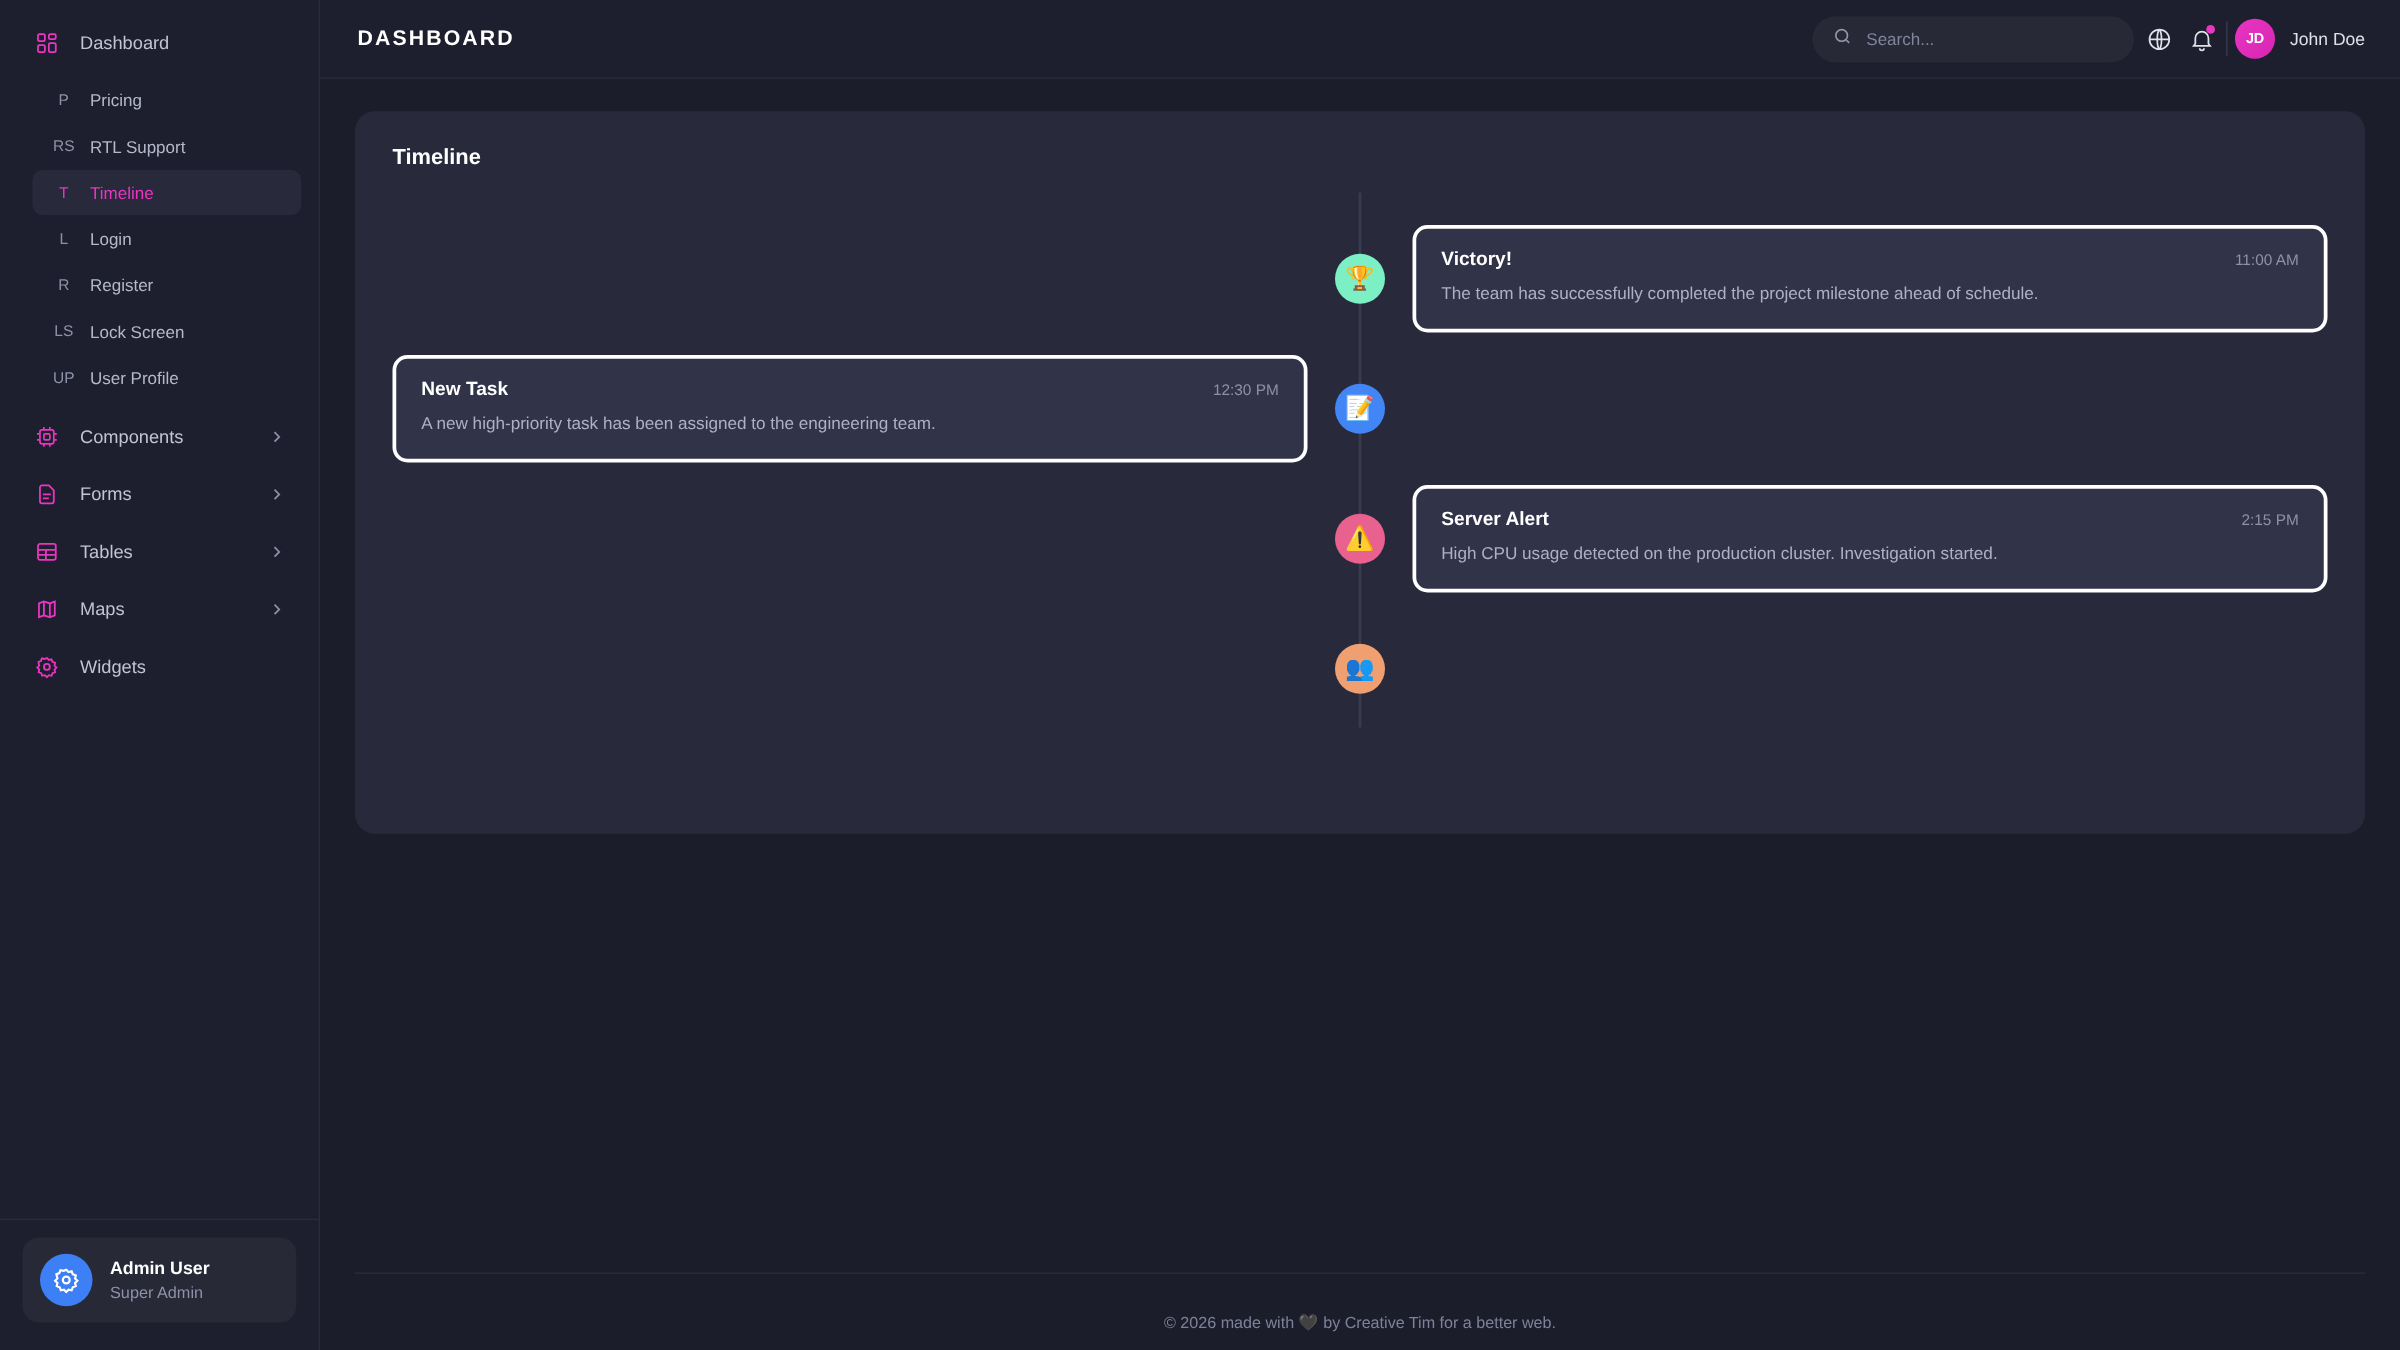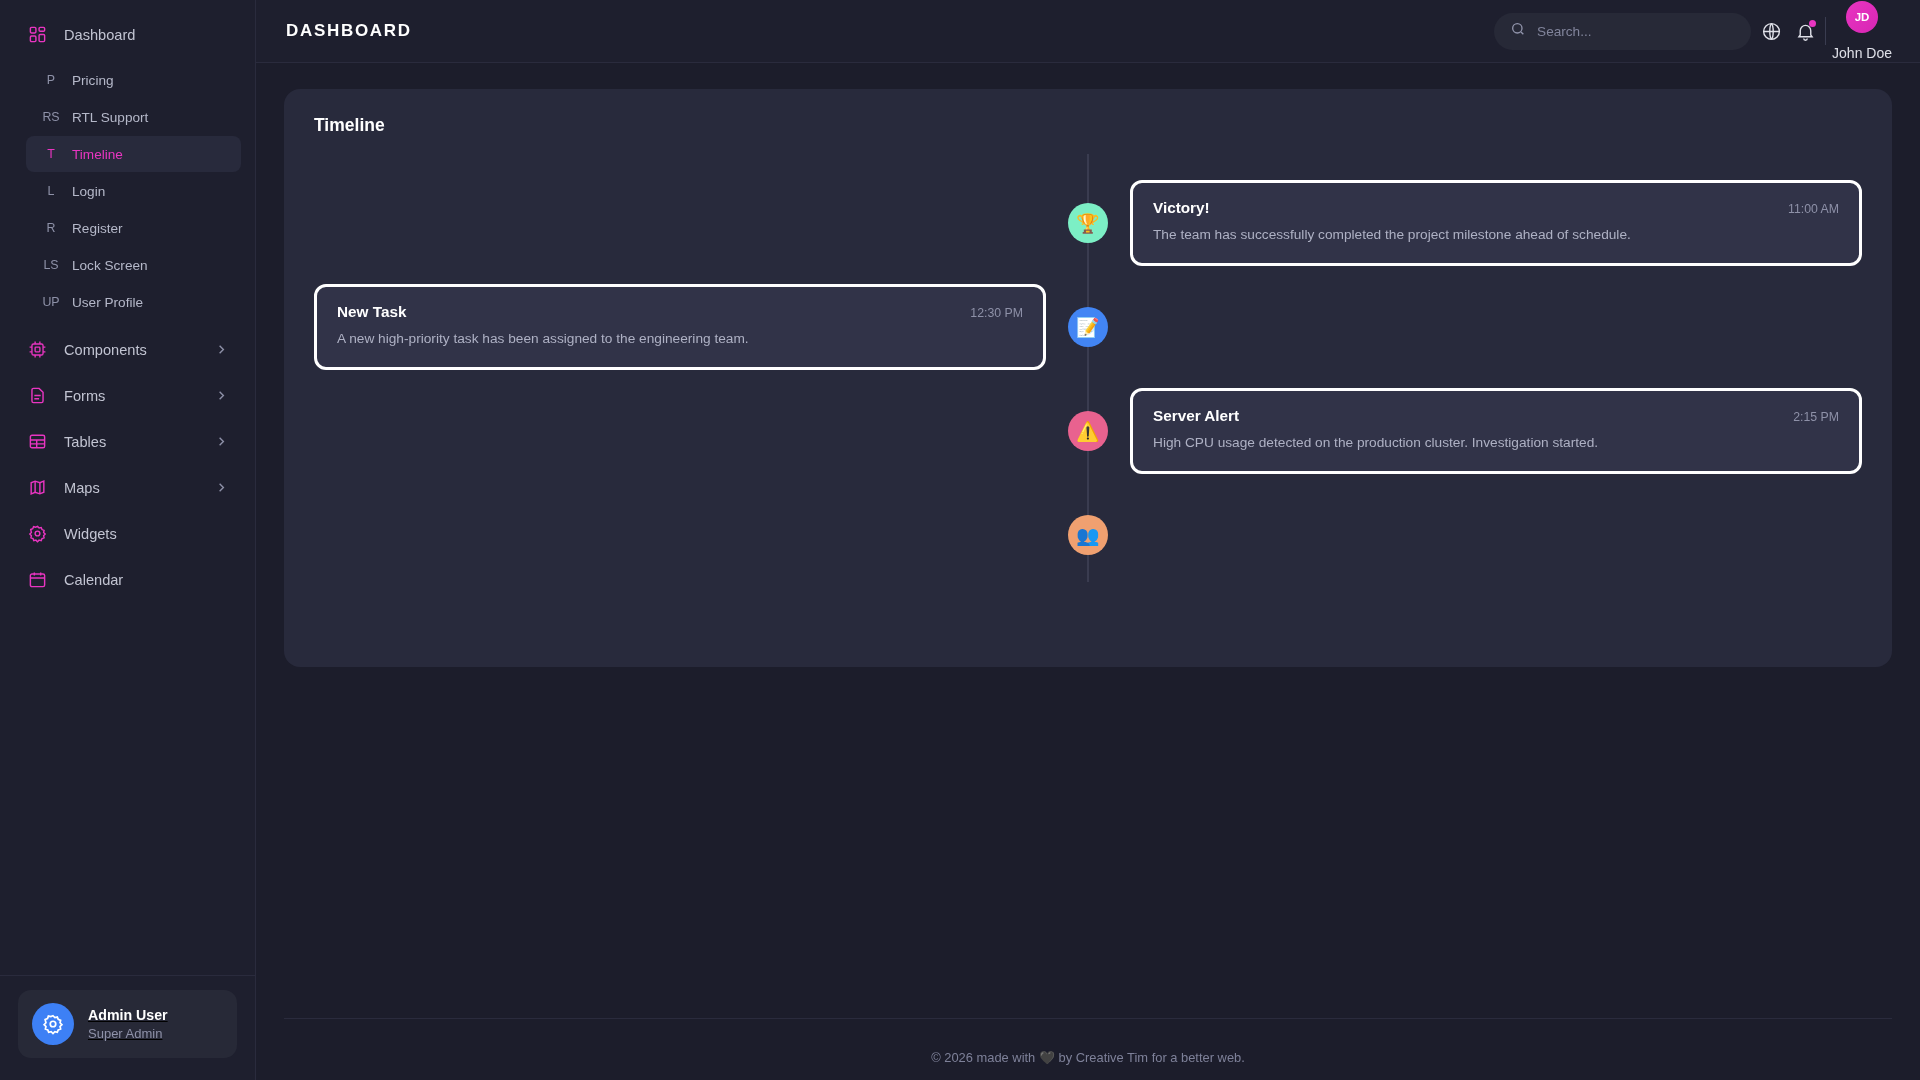--- a/index.html
+++ b/index.html
@@ -62,21 +62,21 @@
   }
   .sub-abbr {
     width: 26px; flex: 0 0 26px; text-align: center;
     color: #8e91a8; font-size: 12.4px; margin-right: 8px;
   }
   .sub-label { color: #b5b8c9; font-size: 13.6px; }
   .sub-item.active { background: #282a3c; }
   .sub-item.active .sub-abbr { color: #e935c1; }
   .sub-item.active .sub-label { color: #e935c1; }
 
-  .user-card-wrap { padding: 14px 18px 22px 18px; border-top: 1px solid #2a2b3d; text-decoration: underline; }
+  .user-card-wrap { padding: 14px 18px 22px 18px; border-top: 1px solid #2a2b3d; }
   .user-card {
     display: flex; align-items: center; gap: 14px;
     background: #272937; border-radius: 13px;
     padding: 13px 14px; cursor: pointer;
   }
   .user-avatar {
     width: 42px; height: 42px; flex: 0 0 42px; border-radius: 50%;
     background: #3d80f5;
     display: flex; align-items: center; justify-content: center;
   }
@@ -114,21 +114,21 @@
   .icon-btn {
     width: 28px; height: 28px; position: relative;
     display: flex; align-items: center; justify-content: center; cursor: pointer;
   }
   .icon-btn svg { width: 21px; height: 21px; }
   .notif-dot {
     position: absolute; top: 3px; right: 3px;
     width: 7px; height: 7px; border-radius: 50%; background: #e935c1;
   }
   .divider-v { width: 1px; height: 28px; background: #3a3c50; }
-  .profile { display: flex; align-items: center; gap: 12px; cursor: pointer; flex-direction: column; }
+  .profile { display: flex; align-items: center; gap: 12px; cursor: pointer; }
   .profile-avatar {
     width: 32px; height: 32px; border-radius: 50%;
     background: linear-gradient(135deg, #e935c1 0%, #d726b4 100%);
     color: #fff; font-size: 11.5px; font-weight: bold;
     display: flex; align-items: center; justify-content: center;
   }
   .profile-name { color: #dfe0e8; font-size: 14px; }
 
   .content { flex: 1; padding: 26px 28px 0 28px; overflow: hidden; }
 
@@ -301,29 +301,20 @@
       <span class="ico">
         <svg viewBox="0 0 24 24" fill="none" stroke="#e935c1" stroke-width="1.8">
           <circle cx="12" cy="12" r="3"></circle>
           <path d="M12 3l2 2 2.7-.6 1 2.6 2.6 1-.6 2.7 2 2-2 2 .6 2.7-2.6 1-1 2.6-2.7-.6-2 2-2-2-2.7.6-1-2.6-2.6-1 .6-2.7-2-2 2-2L3.4 7l2.6-1 1-2.6L9.7 4z"></path>
         </svg>
       </span>
       <span class="nav-label">Widgets</span>
     </div>
 
 
-    <div class="nav-item">
-      <span class="ico">
-        <svg viewBox="0 0 24 24" fill="none" stroke="#e935c1" stroke-width="1.8">
-          <rect x="3" y="5" width="18" height="16" rx="2"></rect>
-            <path d="M3 10h18M8 3v4M16 3v4"></path>
-        </svg>
-      </span>
-      <span class="nav-label">Calendar</span>
-    </div>
 
   </nav>
 
   <div class="user-card-wrap">
     <div class="user-card">
       <div class="user-avatar">
         <svg viewBox="0 0 24 24" fill="none" stroke="#ffffff" stroke-width="1.9">
           <circle cx="12" cy="12" r="3"></circle>
           <path d="M12 3l2 2 2.7-.6 1 2.6 2.6 1-.6 2.7 2 2-2 2 .6 2.7-2.6 1-1 2.6-2.7-.6-2 2-2-2-2.7.6-1-2.6-2.6-1 .6-2.7-2-2 2-2L3.4 7l2.6-1 1-2.6L9.7 4z"></path>
         </svg>

